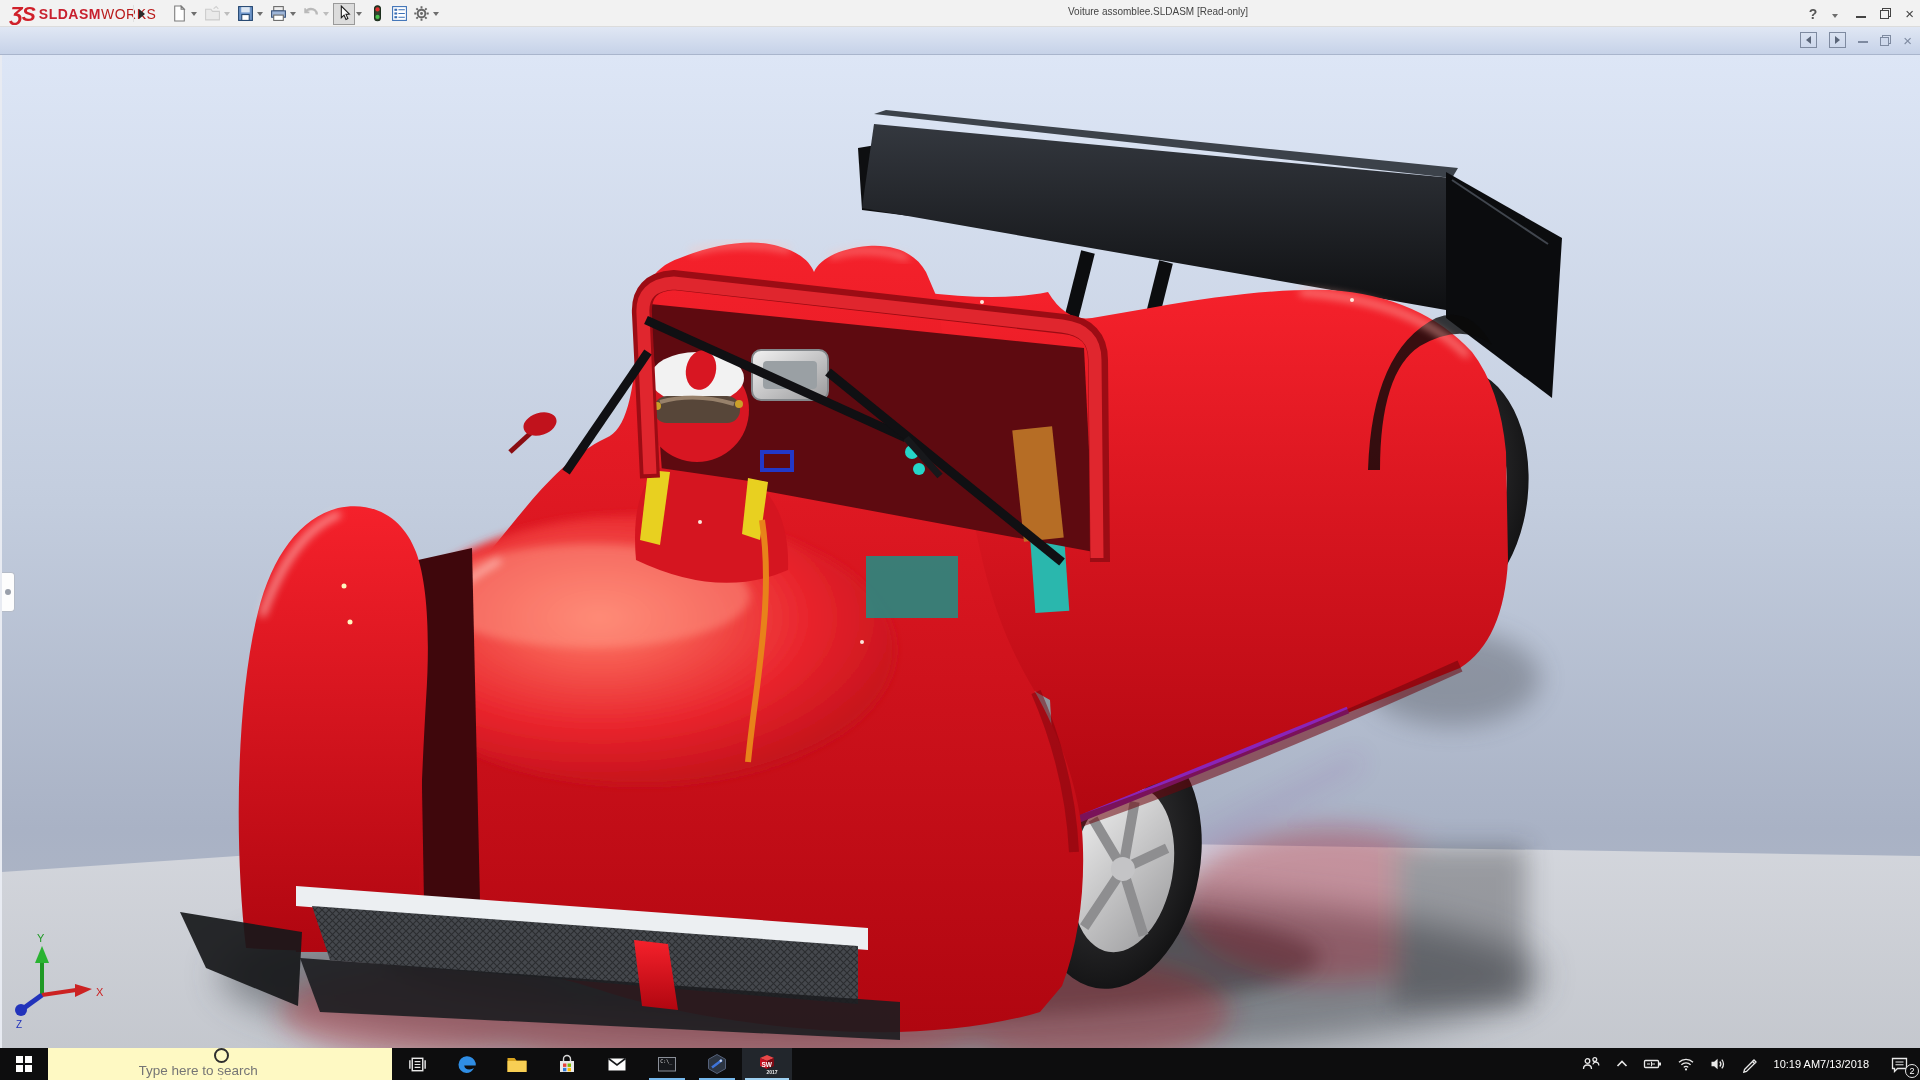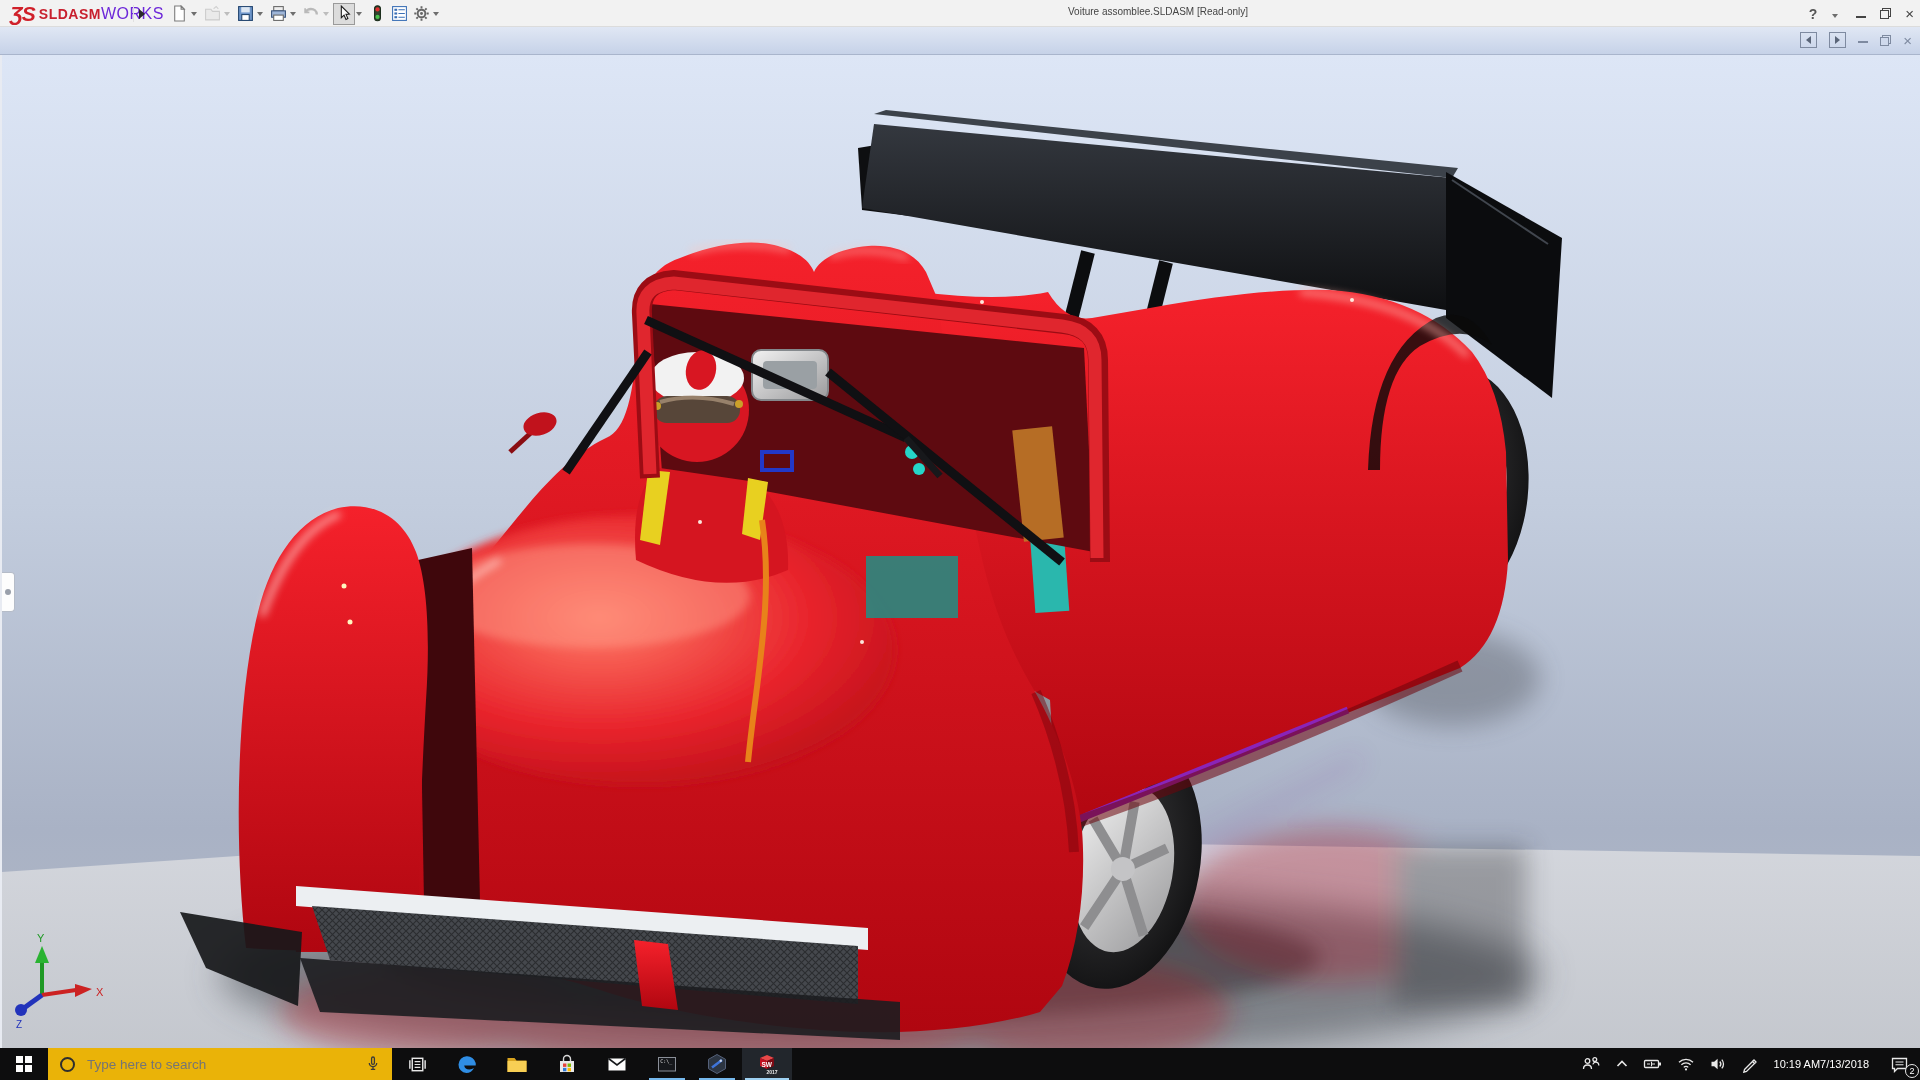--- a/index.html
+++ b/index.html
@@ -6,21 +6,21 @@
   html,body { width:1920px; height:1080px; overflow:hidden; background:#000;
     font-family:"Liberation Sans", sans-serif; }
   #screen { position:relative; width:1920px; height:1080px; background:#fff; }
 
   
   .titlebar { position:absolute; left:0; top:0; width:1920px; height:27px;
     background:#f2f2f2; border-bottom:1px solid #dcdcdc; }
   .brand { position:absolute; left:10px; top:1px; height:25px; display:flex; align-items:center; }
   .brand .logo-glyph { font-style:italic; font-weight:700; font-size:21px; color:#d0202a; letter-spacing:-1px; margin-right:4px; }
   .brand .b1 { font-weight:700; font-size:14px; color:#c8202e; letter-spacing:.5px; }
-  .brand .b2 { font-weight:400; font-size:16px; color:#6d28d9; letter-spacing:.5px; }
+  .brand .b2 { font-weight:400; font-size:14px; color:#b91c1c; letter-spacing:.5px; }
   .flyout { position:absolute; left:133px; top:5px; width:16px; height:17px; display:flex; align-items:center; justify-content:center; border-left:1px solid #e0e0e0; }
   .tri-r { width:0; height:0; border-top:5px solid transparent; border-bottom:5px solid transparent; border-left:6px solid #2a2a2a; }
   .qtb { position:absolute; left:168px; top:2px; height:23px; display:flex; align-items:center; }
   .tbtn { width:22px; height:22px; display:flex; align-items:center; justify-content:center; }
   .tbtn.pressed { background:#dcdcdc; border:1px solid #9a9a9a; }
   .caret { width:0; height:0; border-left:3px solid transparent; border-right:3px solid transparent; border-top:4px solid #6e6e6e; margin:0 4px 0 1px; }
   .caret.dim { border-top-color:#bdbdbd; }
   .win-title { position:absolute; left:1068px; top:6px; font-size:10px; color:#444; white-space:nowrap; }
   .main-controls { position:absolute; right:6px; top:0; height:27px; display:flex; align-items:center; gap:14px; }
   .help { font-size:14px; font-weight:700; color:#555; }
@@ -51,21 +51,21 @@
   .panel-tab { position:absolute; left:0; top:517px; width:13px; height:40px; background:#fdfdfd;
     border:1px solid #b5bcc8; border-left:none; border-radius:0 4px 4px 0; }
   .panel-tab .dot { position:absolute; left:3px; top:16px; width:6px; height:6px; border-radius:50%; background:#9aa0ab; }
   .view-label { position:absolute; left:14px; top:1024px; font-size:14px; font-weight:700; color:#151515; }
 
   
   .taskbar { position:absolute; left:0; top:1048px; width:1920px; height:32px; background:#0d0d0e; display:flex; align-items:stretch; }
   .start { width:48px; display:flex; align-items:center; justify-content:center; }
   .winlogo { display:grid; grid-template-columns:7px 7px; grid-template-rows:7px 7px; gap:1.5px; }
   .winlogo span { background:#fdfdfd; }
-  .searchbox { width:344px; background:#eab308; display:flex; align-items:center; padding:0 10px 0 12px; }
+  .searchbox { width:344px; background:#fef9c3; display:flex; align-items:center; padding:0 10px 0 12px;flex-direction:column; }
   .cortana-ring { width:15px; height:15px; border:2.2px solid #2e2e2e; border-radius:50%; flex:none; }
   .searchbox input { flex:1; border:none; outline:none; background:transparent; font-size:13.5px; color:#555; margin-left:12px; font-family:"Liberation Sans",sans-serif; }
   .app-cell { width:50px; position:relative; display:flex; align-items:center; justify-content:center; }
   .app-cell.active { background:#22262c; }
   .indicator { position:absolute; bottom:0; left:7px; right:7px; height:2px; background:#76b9ed; }
   .indicator.bright { left:3px; right:3px; background:#9ed1f2; }
   .tray { margin-left:auto; display:flex; align-items:center; }
   .tray-cell { height:32px; display:flex; align-items:center; justify-content:center; padding:0 7px; position:relative; }
   .clockblock { text-align:center; color:#fff; font-size:11px; line-height:13px; padding:0 9px; }
   .badge { position:absolute; right:1px; bottom:2px; width:14px; height:14px; border:1px solid #e8e8e8; border-radius:50%;

